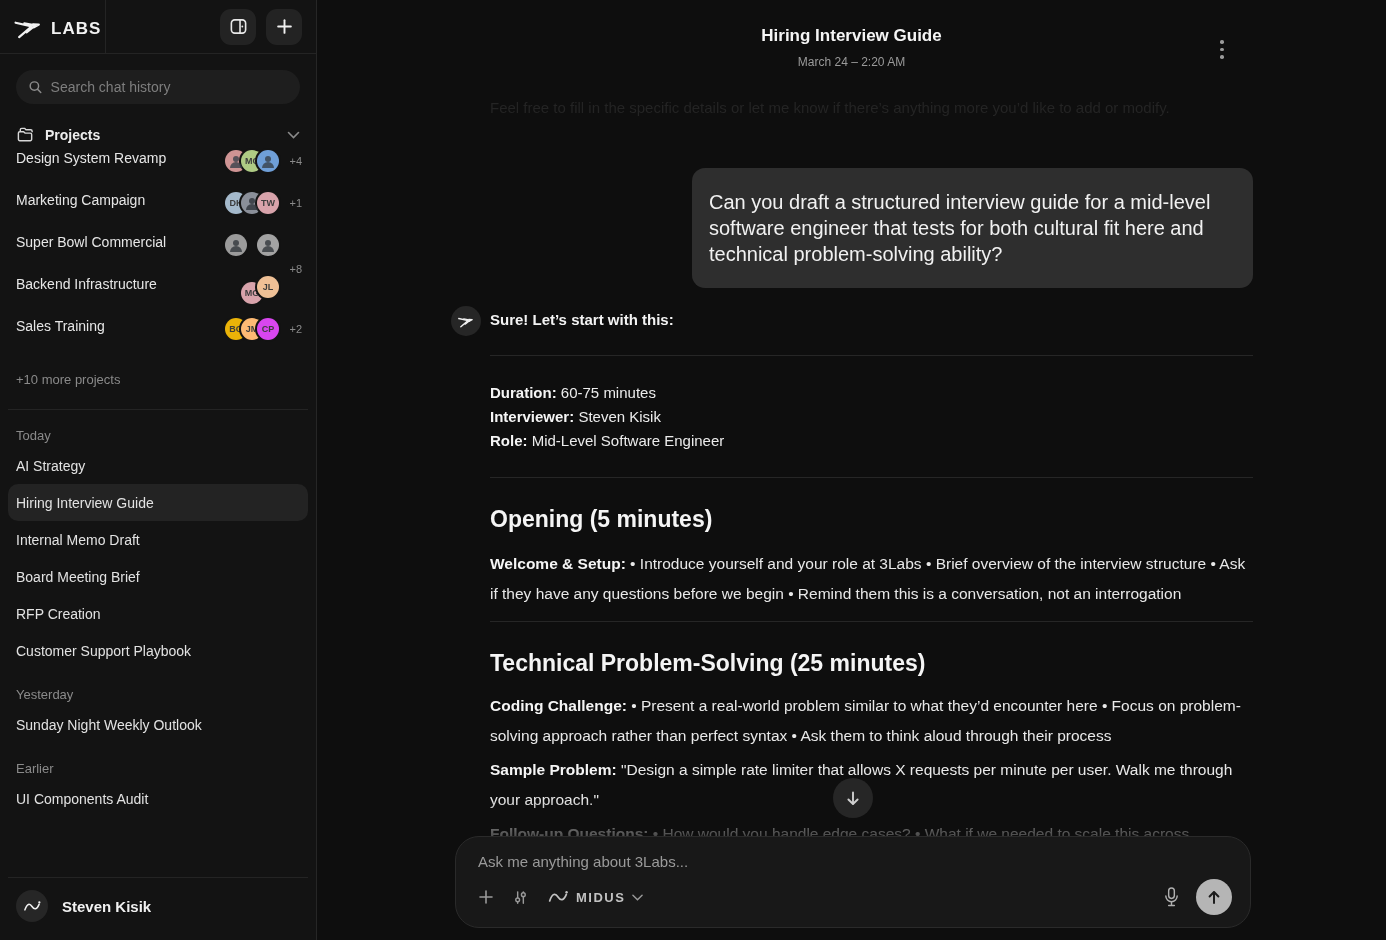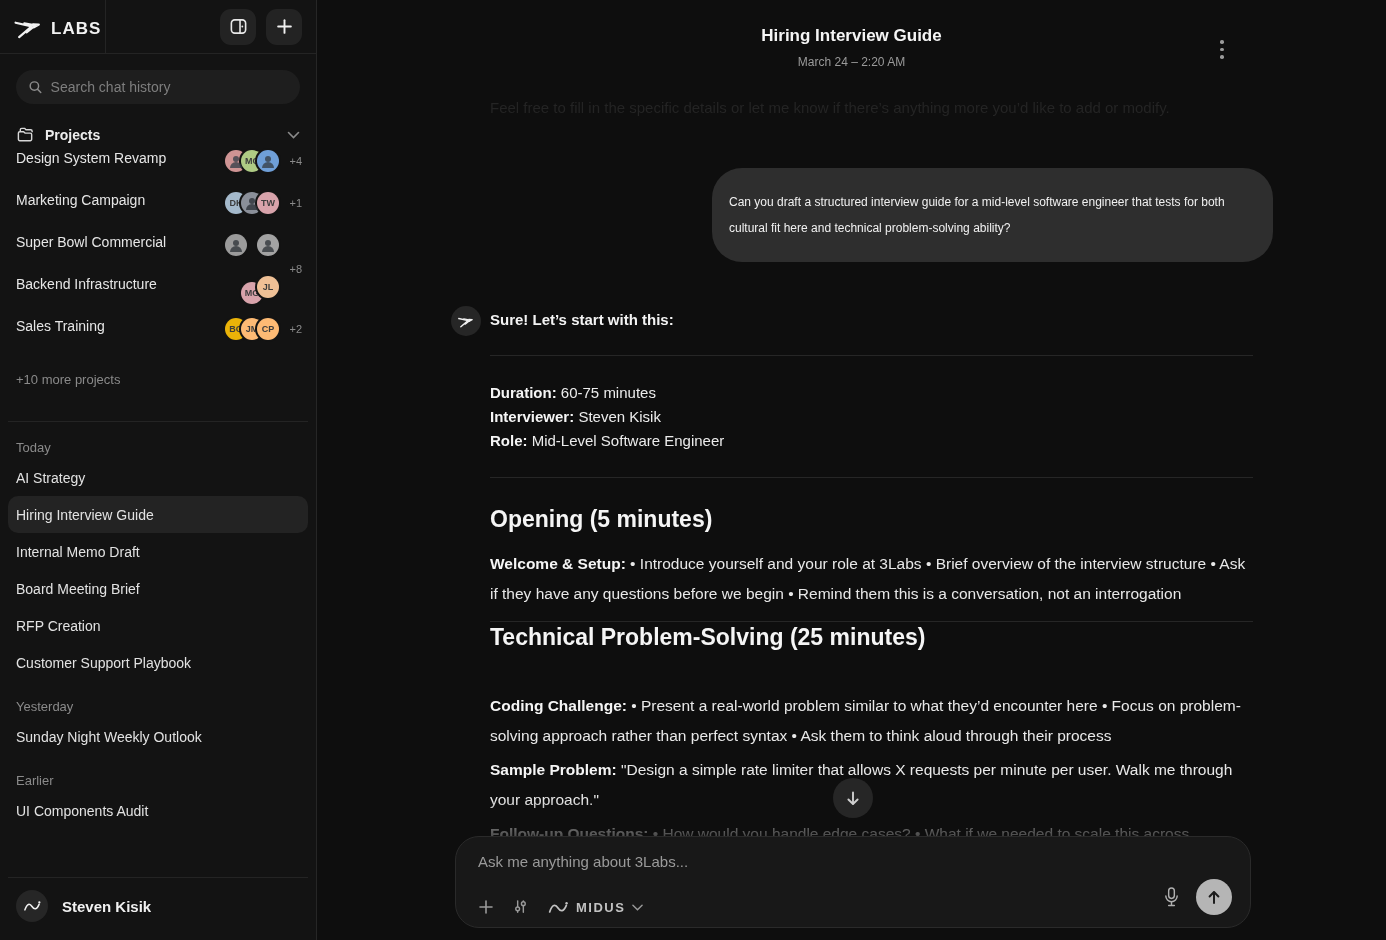--- a/index.html
+++ b/index.html
@@ -23,58 +23,58 @@
   .projects-header .lbl{font-size:14px;font-weight:700;color:#ededed}
   .projects-header .chev{margin-left:auto;color:#8a8a8a}
   .project-row{display:flex;align-items:flex-start;height:42px;padding:0 14px 0 16px;cursor:pointer}
   .project-name{font-size:14px;color:#e6e6e6;white-space:nowrap}
   .stack-group{margin-left:auto;display:flex;align-items:center}
   .avatar-stack{display:flex}
   .pav{width:22px;height:22px;border-radius:50%;display:flex;align-items:center;justify-content:center;font-size:9px;font-weight:700;color:#3c3c3c;box-shadow:0 0 0 2px #131313;overflow:hidden}
   .pav + .pav{margin-left:-6px}
   .pav svg{width:16px;height:16px;opacity:.8}
   .plus-count{font-size:11px;color:#8a8a8a;margin-left:7px;min-width:16px;text-align:right}
-  .more-projects{font-size:13px;color:#8a8a8a;margin:12px 16px 16px;cursor:pointer}
+  .more-projects{font-size:13px;color:#8a8a8a;margin:12px 16px 4px;cursor:pointer}
   .side-divider{height:1px;background:#242424;margin:18px 8px 0}
   .hist-section{font-size:13px;color:#8a8a8a;margin:18px 16px 4px}
   .hist-item{height:37px;display:flex;align-items:center;margin:0 8px;padding:0 8px;border-radius:10px;font-size:14px;color:#e2e2e2;cursor:pointer;white-space:nowrap}
   .hist-item.active{background:#232323}
   .side-bottom{margin-top:auto}
   .user-row{display:flex;align-items:center;gap:14px;padding:12px 16px 18px;cursor:pointer}
   .user-avatar{width:32px;height:32px;border-radius:50%;background:#262626;display:flex;align-items:center;justify-content:center}
   .user-name{font-size:15px;font-weight:700;color:#f0f0f0}
 
   
   .main{position:relative;flex:1;height:940px;overflow:hidden}
   .chat-header{position:absolute;top:0;left:0;right:0;text-align:center;padding-top:26px;z-index:5}
   .chat-title{font-size:17px;font-weight:700;color:#f5f5f5}
   .chat-subtitle{font-size:12px;color:#9a9a9a;margin-top:9px}
   .kebab{position:absolute;left:899px;top:36px;display:flex;flex-direction:column;gap:4px;cursor:pointer;padding:4px;z-index:6}
   .kebab i{width:3.5px;height:3.5px;border-radius:50%;background:#9a9a9a;display:block}
 
   .col{position:absolute;left:173px;width:763px}
   .faded-line{top:99px;font-size:15px;color:#242424;white-space:nowrap}
-  .user-bubble{position:absolute;left:395px;width:561px;top:168px;background:#2e2e2e;border-radius:30px;padding:21px 22px 21px 17px;font-size:12px;line-height:26px;color:#f1f1f1}
+  .user-bubble{position:absolute;left:375px;width:561px;top:168px;background:#2e2e2e;border-radius:13px;padding:21px 22px 21px 17px;font-size:20px;line-height:26px;color:#f1f1f1}
   .asst-avatar{position:absolute;left:134px;top:306px;width:30px;height:30px;border-radius:50%;background:#262626;display:flex;align-items:center;justify-content:center}
   .asst-intro{top:311px;font-size:15px;font-weight:700;color:#f3f3f3}
   .rule{position:absolute;left:173px;width:763px;height:1px;background:#262626}
   .meta-block{top:381px;font-size:15px;line-height:24px}
   .meta-block b{font-weight:700;color:#f5f5f5}
   .h2{font-size:23px;font-weight:700;color:#f5f5f5}
   .para{font-size:15.5px;line-height:30px;color:#e8e8e8}
   .para b{font-weight:700;color:#f5f5f5}
 
   .scroll-btn{position:absolute;left:516px;top:778px;width:40px;height:40px;border-radius:50%;background:#262626;display:flex;align-items:center;justify-content:center;cursor:pointer;z-index:8}
   .bottom-fade{position:absolute;left:0;right:0;top:800px;height:140px;pointer-events:none;z-index:7;
     background:linear-gradient(to bottom, rgba(14,14,14,0) 0, rgba(14,14,14,.55) 24px, rgba(14,14,14,.95) 52px, #0e0e0e 80px)}
 
   .composer{position:absolute;left:138px;top:836px;width:796px;height:92px;background:#181818;border:1px solid #2a2a2a;border-radius:24px;z-index:9;padding:16px 18px 12px 22px;display:flex;flex-direction:column;justify-content:space-between}
   .composer input{background:transparent;border:none;outline:none;color:#e5e5e5;font-size:15px;width:100%;font-family:"Liberation Sans",sans-serif}
   .composer input::placeholder{color:#9a9a9a}
-  .composer-row{display:flex;align-items:flex-end;gap:18px}
+  .composer-row{display:flex;align-items:center;gap:18px}
   .c-icon{color:#9a9a9a;display:flex;align-items:center;justify-content:center;cursor:pointer}
   .model-select{display:flex;align-items:center;gap:7px;cursor:pointer;color:#c2c2c2}
   .model-name{font-size:13px;font-weight:600;letter-spacing:1.5px}
   .composer-right{margin-left:auto;display:flex;align-items:center;gap:16px}
   .send-btn{width:36px;height:36px;border-radius:50%;background:#b5b5b5;display:flex;align-items:center;justify-content:center;cursor:pointer}
 </style>
 </head>
 <body>
 
 <div class="app">
@@ -198,21 +198,21 @@
         <span class="plus-count"></span>
       </span>
     </div>
 
     <div class="project-row">
       <span class="project-name">Sales Training</span>
       <span class="stack-group">
         <span class="avatar-stack">
           <span class="pav" style="background: #eab308;">BO</span>
           <span class="pav" style="background: #fdba74;">JM</span>
-          <span class="pav" style="background: #fdba74;">CP</span>
+          <span class="pav" style="background: #d946ef;">CP</span>
         </span>
         <span class="plus-count">+2</span>
       </span>
     </div>
 
     <div class="more-projects">+10 more projects</div>
 
     <div class="side-divider"></div>
 
     <div class="hist-section">Today</div>
@@ -298,21 +298,21 @@
 
     <div class="rule" style="top:477px"></div>
 
     <div class="col h2" style="position:absolute;top:506px">Opening (5 minutes)</div>
     <div class="col para" style="position:absolute;top:549px">
       <b>Welcome &amp; Setup:</b> <span>• Introduce yourself and your role at 3Labs • Brief overview of the interview structure • Ask if they have any questions before we begin • Remind them this is a conversation, not an interrogation</span>
     </div>
 
     <div class="rule" style="top:621px"></div>
 
-    <div class="col h2" style="position:absolute;top:624px">Technical Problem-Solving (25 minutes)</div>
+    <div class="col h2" style="position:absolute;top:650px">Technical Problem-Solving (25 minutes)</div>
     <div class="col para" style="position:absolute;top:691px">
       <b>Coding Challenge:</b> <span>• Present a real-world problem similar to what they’d encounter here • Focus on problem-solving approach rather than perfect syntax • Ask them to think aloud through their process</span>
     </div>
     <div class="col para" style="position:absolute;top:755px">
       <b>Sample Problem:</b> <span>"Design a simple rate limiter that allows X requests per minute per user. Walk me through your approach."</span>
     </div>
     <div class="col para" style="position:absolute;top:819px">
       <b>Follow-up Questions:</b> <span>• How would you handle edge cases? • What if we needed to scale this across</span>
     </div>
 

